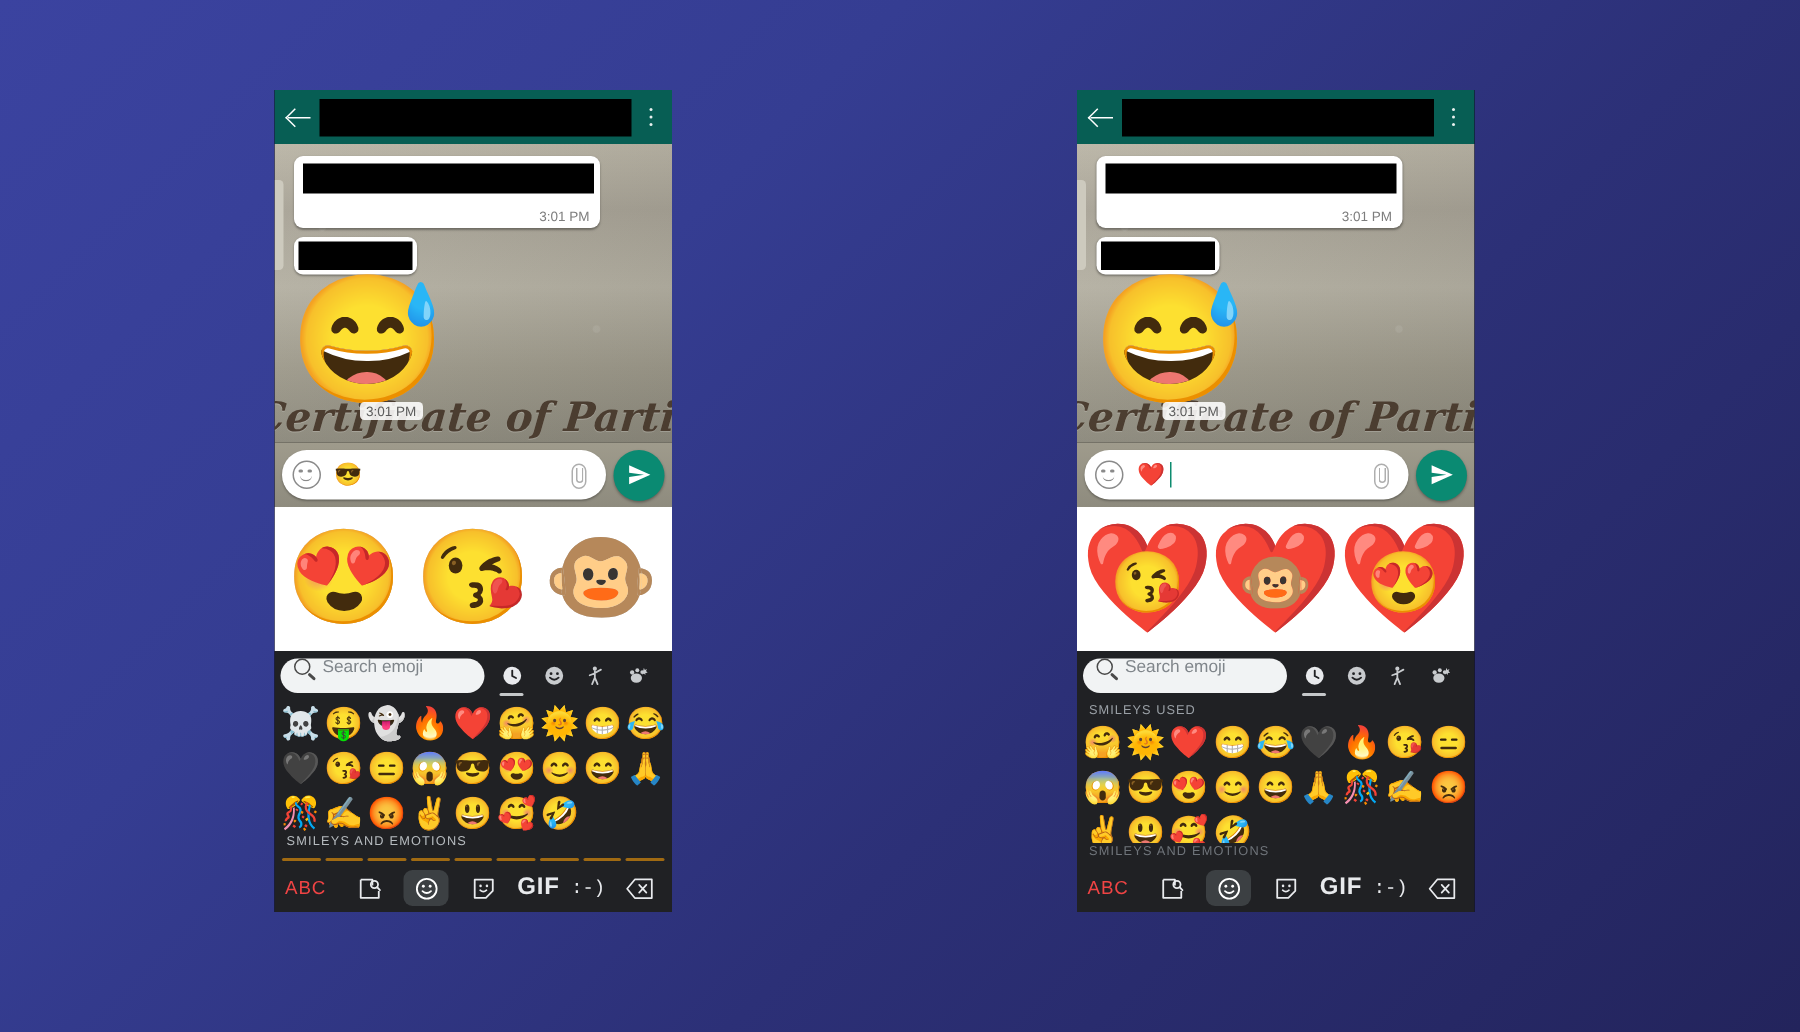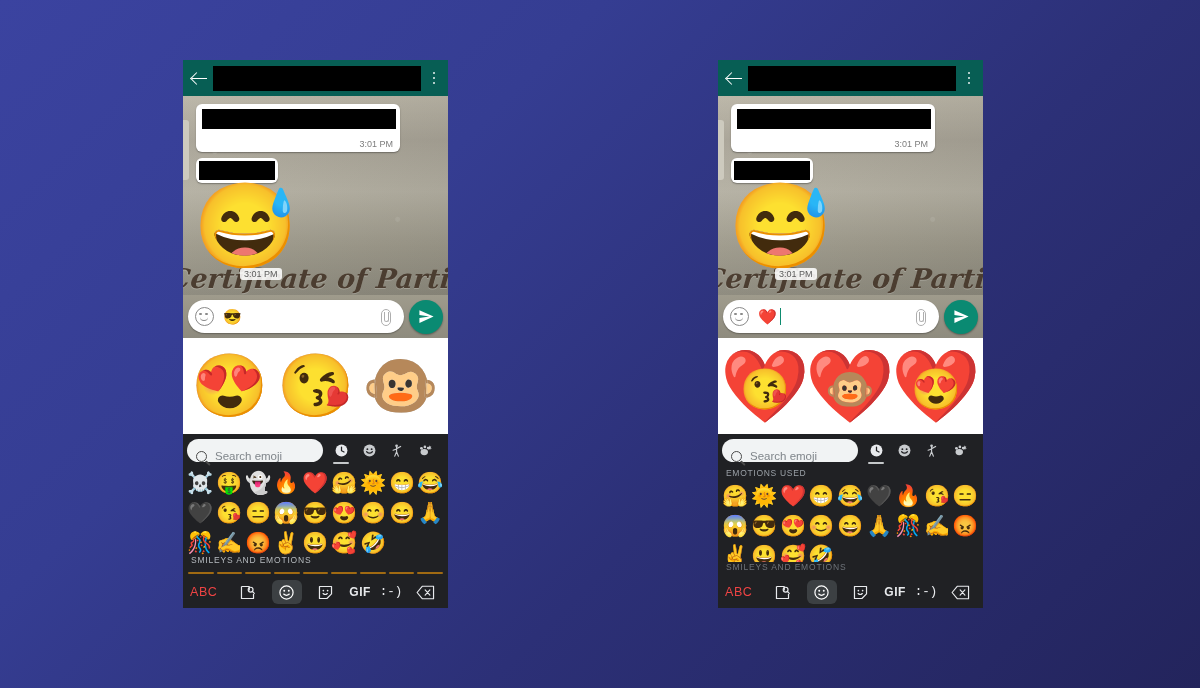--- a/index.html
+++ b/index.html
@@ -312,21 +312,21 @@
     display: flex;
     align-items: center;
     padding: 0 4px 0 4px;
     gap: 6px;
   }
   .gb-search {
     width: 136px; height: 23px;
     background: #f1f3f4;
     border-radius: 12px;
     display: flex;
-    align-items: flex-end;
+    align-items: flex-start;
     padding: 0 9px;
     flex: 0 0 auto;
   }
   .gb-search .mag {
     width: 11px; height: 11px;
     border: 1.6px solid #4a4a4a;
     border-radius: 50%;
     position: relative;
     flex: 0 0 auto;
   }
@@ -454,21 +454,21 @@
   }
   .gb-bottom .spacer { flex: 1 1 auto; }
   .icon-btn {
     width: 30px; height: 24px;
   }
   .icon-btn.selected {
     background: #3c4043;
     border-radius: 6px;
   }
   .gif-key {
-    font-size: 12px;
+    font-size: 16px;
     font-weight: bold;
     color: #e8eaed;
     letter-spacing: .5px;
     font-family: "Liberation Sans", sans-serif;
   }
   .emoticon-key {
     font-size: 12.5px;
     color: #e8eaed;
     font-family: "Liberation Mono", monospace;
   }
@@ -756,21 +756,21 @@
             <circle cx="16.2" cy="8" r="2" fill="#c8cbce"></circle>
             <path d="M18 3.5 L19 5.8 L21.3 4.8 L20.3 7 L22 8.8 L19.6 9 L19.6 11.3 L18 9.6 L16.2 11 L16.8 8.8 L15 7.5 L17.2 7 Z" fill="#c8cbce"></path>
           </svg>
         </div>
         <div class="cat">
           
         </div>
       </div>
     </div>
 
-    <div class="gb-recent-label">EMOTIONS USED</div>
+    <div class="gb-recent-label">SMILEYS USED</div>
 
     <div class="gb-grid">
       <div class="gb-row" id="R-r0">
           <div class="gb-cell">🤗</div>
           <div class="gb-cell">🌞</div>
           <div class="gb-cell">❤️</div>
           <div class="gb-cell">😁</div>
           <div class="gb-cell">😂</div>
           <div class="gb-cell">🖤</div>
           <div class="gb-cell">🔥</div>

